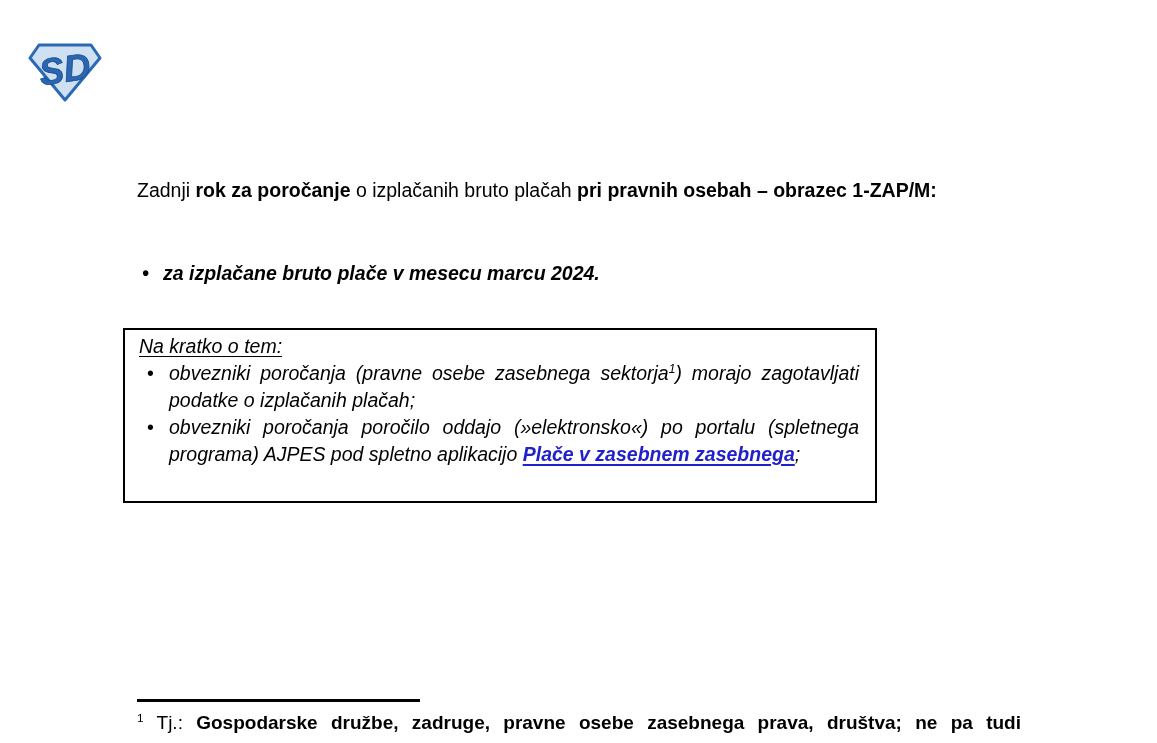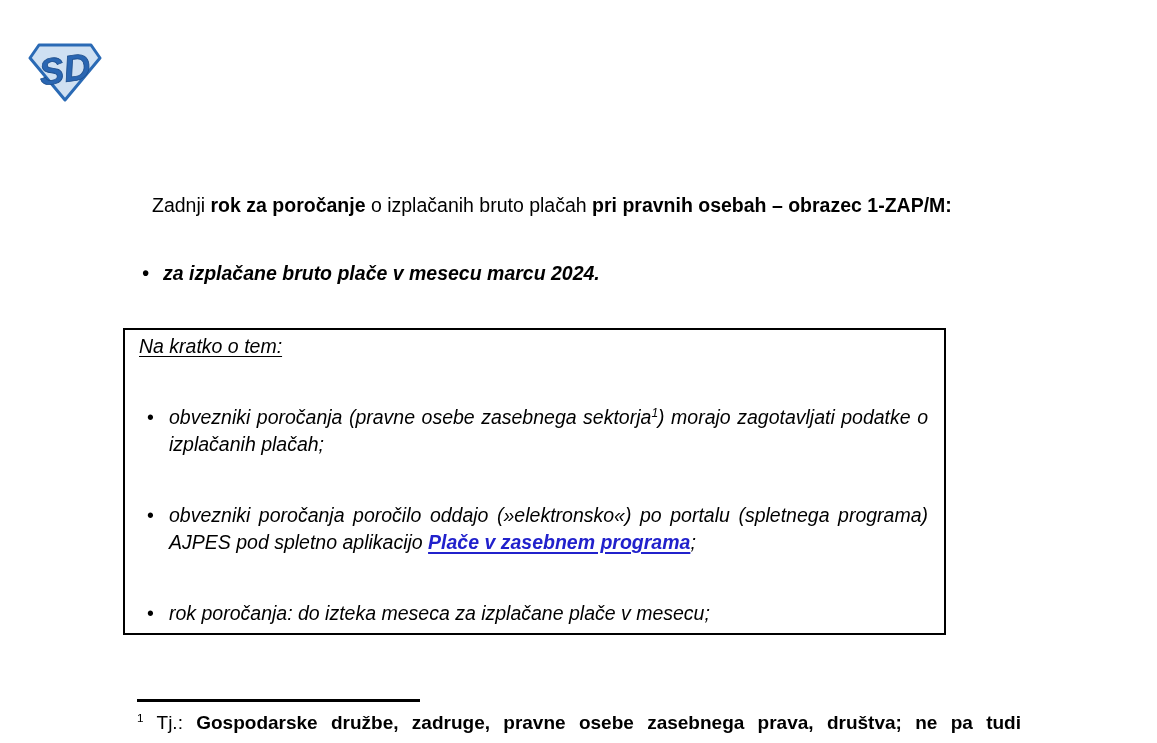--- a/index.html
+++ b/index.html
@@ -20,39 +20,39 @@
     text-decoration:underline;
     text-decoration-thickness:2px;
     text-underline-offset:3px;
     cursor:pointer;
   }
 
   .logo-wrap { position:absolute; left:28px; top:42px; width:74px; height:60px; }
 
   .intro {
     position:absolute; left:137px; top:166px; width:884px;
-    font-size:19.5px; line-height:48px; text-align:justify; margin:15px;
+    font-size:19.5px; line-height:48px; text-align:justify; margin:0;
   }
 
   .intro-bullet {
     position:absolute; left:140px; top:260px; width:880px;
     font-size:19.5px; line-height:27px; font-weight:bold;
     padding-left:23px; box-sizing:border-box;font-style:italic;
   }
   .intro-bullet::before { content:"•"; position:absolute; left:2px; }
 
   .info-box {
-    position:absolute; left:123px; top:328px; width:823px;
+    position:absolute; left:123px; top:328px; width:754px;
     box-sizing:border-box;
     border:2px solid #000;
     padding:3px 16px 6px 14px;
     font-style:italic; font-size:19.5px; line-height:27px;
   }
   .box-heading { text-decoration:underline; text-underline-offset:3px; }
-  .box-bullet { position:relative; padding-left:30px; text-align:justify;margin-top:44px; }
+  .box-bullet { position:relative; padding-left:30px; text-align:justify; }
   .box-bullet::before { content:"•"; position:absolute; left:8px; font-style:normal; }
   .gap-after { margin-bottom:27px; }
   .justify-last { text-align-last:justify; }
 
   .footnote-rule { position:absolute; left:137px; top:699px; width:283px; height:3px; background:#000; }
   .footnote {
     position:absolute; left:137px; top:708px; width:884px;
     font-size:19px; line-height:30px;
     text-align:justify; text-align-last:justify;
   }
@@ -69,19 +69,18 @@
 
 <p class="intro"><span>Zadnji </span><span class="b">rok za poročanje</span><span> o izplačanih bruto plačah </span><span class="b">pri pravnih osebah – obrazec 1-ZAP/M:</span></p>
 
 <div class="intro-bullet">
   <span>za izplačane bruto plače v mesecu marcu 2024.</span>
 </div>
 
 <div class="info-box">
   <div class="box-heading">Na kratko o tem:</div>
   <div class="box-bullet"><span>obvezniki poročanja (pravne osebe zasebnega sektorja</span><span><sup>1</sup></span><span>) morajo zagotavljati podatke o izplačanih plačah;</span></div>
-  <div class="box-bullet gap-after"><span>obvezniki poročanja poročilo oddajo (»elektronsko«) po portalu (spletnega programa) AJPES pod spletno aplikacijo </span><a href="#" class="doc-link">Plače v zasebnem programa</a><span>;</span></div>
-  <div class="box-bullet"><span>rok poročanja: do izteka meseca za izplačane plače v mesecu;</span></div>
+  <div class="box-bullet gap-after"><span>obvezniki poročanja poročilo oddajo (»elektronsko«) po portalu (spletnega programa) AJPES pod spletno aplikacijo </span><a href="#" class="doc-link">Plače v zasebnem zasebnega</a><span>;</span></div>
 </div>
 
 <div class="footnote-rule"></div>
 
 <div class="footnote"><sup>1</sup><span><span> Tj.: </span><span class="b">Gospodarske družbe, zadruge, pravne osebe zasebnega prava, društva; ne pa tudi</span></span></div>
 
 </body></html>

